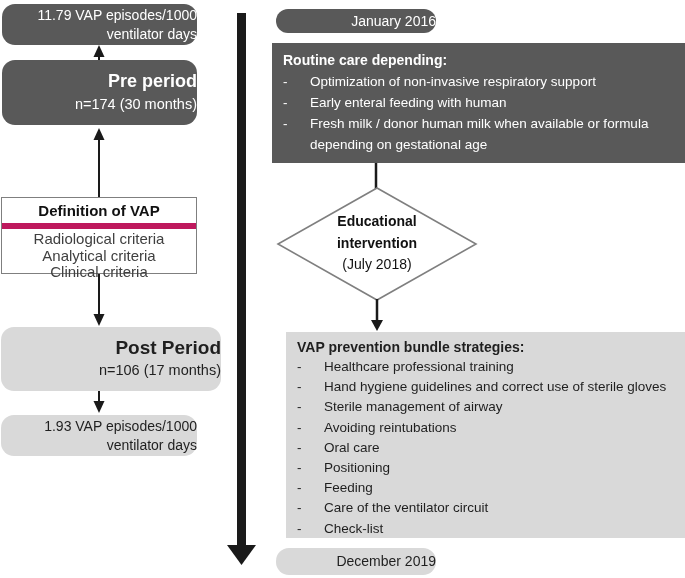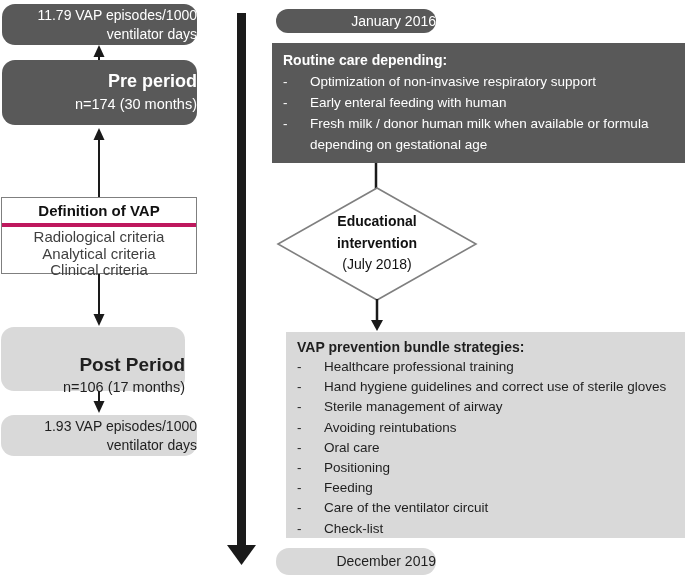--- a/index.html
+++ b/index.html
@@ -18,21 +18,21 @@
   .light { background: #d9d9d9; color: #1f1f1f; }
   .center { text-align: right; border-radius: 13px; }
 
   
   .rate-box { font-size: 14px; line-height: 19px; padding-top: 2px; }
   .period-title { font-size: 18px; font-weight: bold; line-height: 25px; }
   .period-sub   { font-size: 14.5px; line-height: 20px; }
 
   .def-box { background: #ffffff; border: 1px solid #7f7f7f; }
   .def-header {
-    border-bottom: 4px solid #be185d;
+    border-bottom: 6px solid #be185d;
     font-size: 15px; font-weight: bold; color: #111111;
     height: 25px; line-height: 25px; text-align: center;
   }
   .def-body { padding-top: 2px; }
   .def-body .plain-item { font-size: 15px; line-height: 16.5px; color: #404040; text-align: center; }
 
   
   .proto-box { padding: 7px 6px 0 11px; }
   .proto-title { font-size: 14px; font-weight: bold; line-height: 21px; }
   .proto-box .bullet-row { line-height: 21px; font-size: 13.5px; }
@@ -106,21 +106,21 @@
 
   <div class="box def-box" style="left:1px; top:197px; width:196px; height:77px;">
     <div class="def-header">Definition of VAP</div>
     <div class="def-body">
         <div class="plain-item">Radiological criteria</div>
         <div class="plain-item">Analytical criteria</div>
         <div class="plain-item">Clinical criteria</div>
       </div>
   </div>
 
-  <div class="box light center" style="left:1px; top:327px; width:184px; height:64px; padding-top:25px;">
+  <div class="box light center" style="left:1px; top:327px; width:220px; height:64px; padding-top:8px;">
     <div class="period-title" style="font-size:19px;">Post Period</div>
     <div class="period-sub">n=106 (17 months)</div>
   </div>
 
   <div class="box light center rate-box" style="left:1px; top:415px; width:196px; height:41px;">
     <div>1.93 VAP episodes/1000</div>
     <div>ventilator days</div>
   </div>
 
   <div class="box dark center date-box date-dark" style="left:276px; top:9px; width:160px; height:24px;">January 2016</div>

